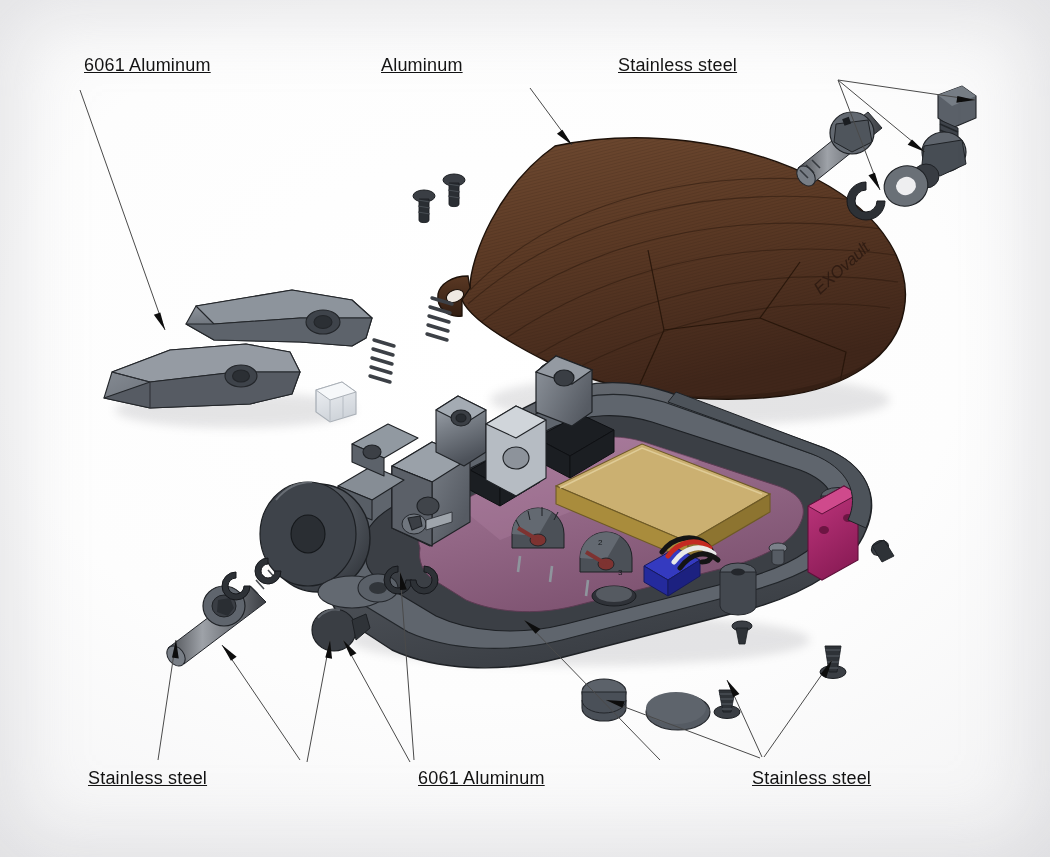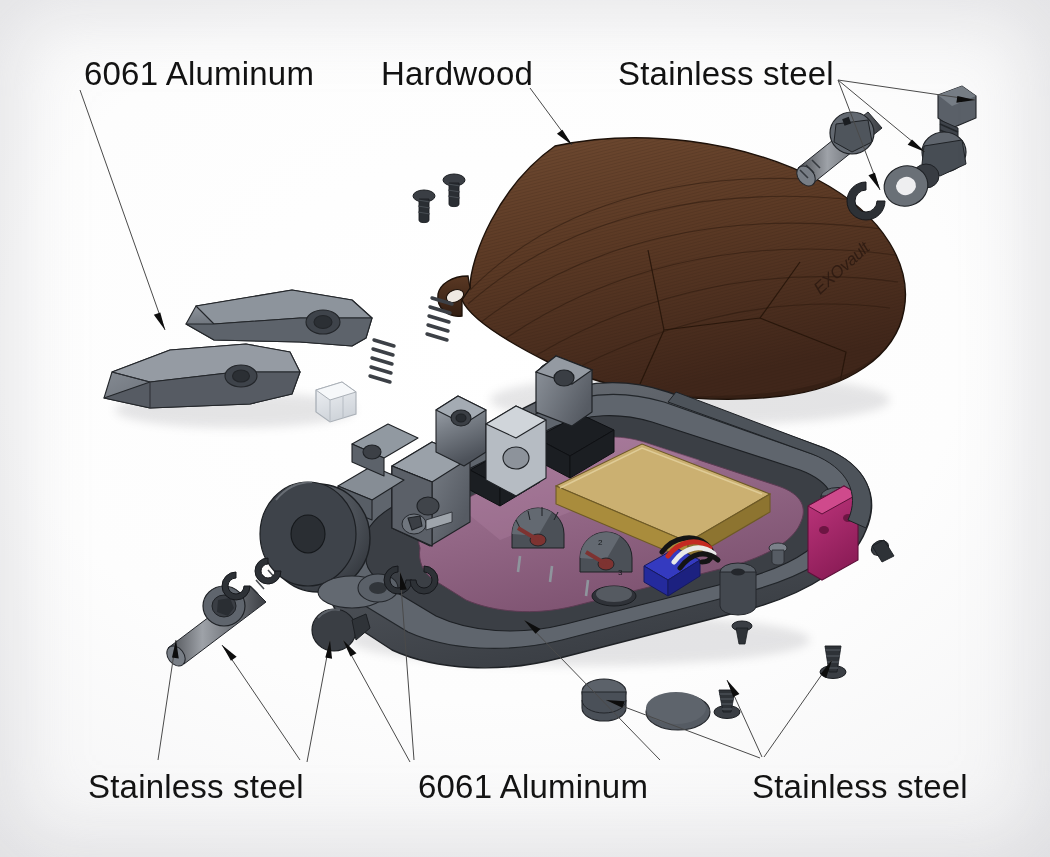--- a/index.html
+++ b/index.html
@@ -9,21 +9,21 @@
     background:
       radial-gradient(ellipse 120% 110% at 46% 40%, #ffffff 0%, #fdfdfd 38%, #f4f4f5 66%, #e8e8ea 86%, #dedee1 100%);
   }
   #stage:after{
     content:"";position:absolute;inset:0;pointer-events:none;
     box-shadow:inset 0 0 70px 18px rgba(180,180,186,.30);
   }
   svg.layer{position:absolute;left:0;top:0;width:1050px;height:857px;}
   .lbl{
     position:absolute;color:#111;font-family:"Liberation Sans",sans-serif;
-    font-size:33px;font-weight:400;letter-spacing:.2px;white-space:nowrap;
+    font-size:18px;font-weight:400;letter-spacing:.2px;white-space:nowrap;text-decoration:underline;
   }
 </style>
 </head>
 <body>
 
 <div id="stage">
 
   <svg class="layer" viewBox="0 0 1050 857">
     <defs>
       <linearGradient id="gWoodTop" x1="0" y1="0" x2=".35" y2="1">
@@ -478,20 +478,20 @@
         <polygon points="400,572 406.82153727907036,589.5418536406576 399.96552100131106,590.0524080443205"></polygon>
         <polygon points="524,620 540.4871789114642,629.0787075920182 535.555883168057,633.869109171328"></polygon>
         <polygon points="606,700 624.7834202402862,701.197131603797 622.3602921843774,707.6309543729341"></polygon>
         <polygon points="727,680 739.4554686234657,694.1106804006704 733.1966990909102,696.955575642741"></polygon>
         <polygon points="832,660 826.1710756313068,677.8961906757851 820.5415840478568,673.9497429677995"></polygon>
       </g>
   </svg>
 
   <div id="label-layer">
       <div class="lbl" style="left: 84px; top: 55px;">6061 Aluminum</div>
-      <div class="lbl" style="left: 381px; top: 55px;">Hardwood</div>
+      <div class="lbl" style="left: 381px; top: 55px;">Aluminum</div>
       <div class="lbl" style="left: 618px; top: 55px;">Stainless steel</div>
       <div class="lbl" style="left: 88px; top: 768px;">Stainless steel</div>
       <div class="lbl" style="left: 418px; top: 768px;">6061 Aluminum</div>
       <div class="lbl" style="left: 752px; top: 768px;">Stainless steel</div>
     </div>
 
 </div>
 
 </body></html>

